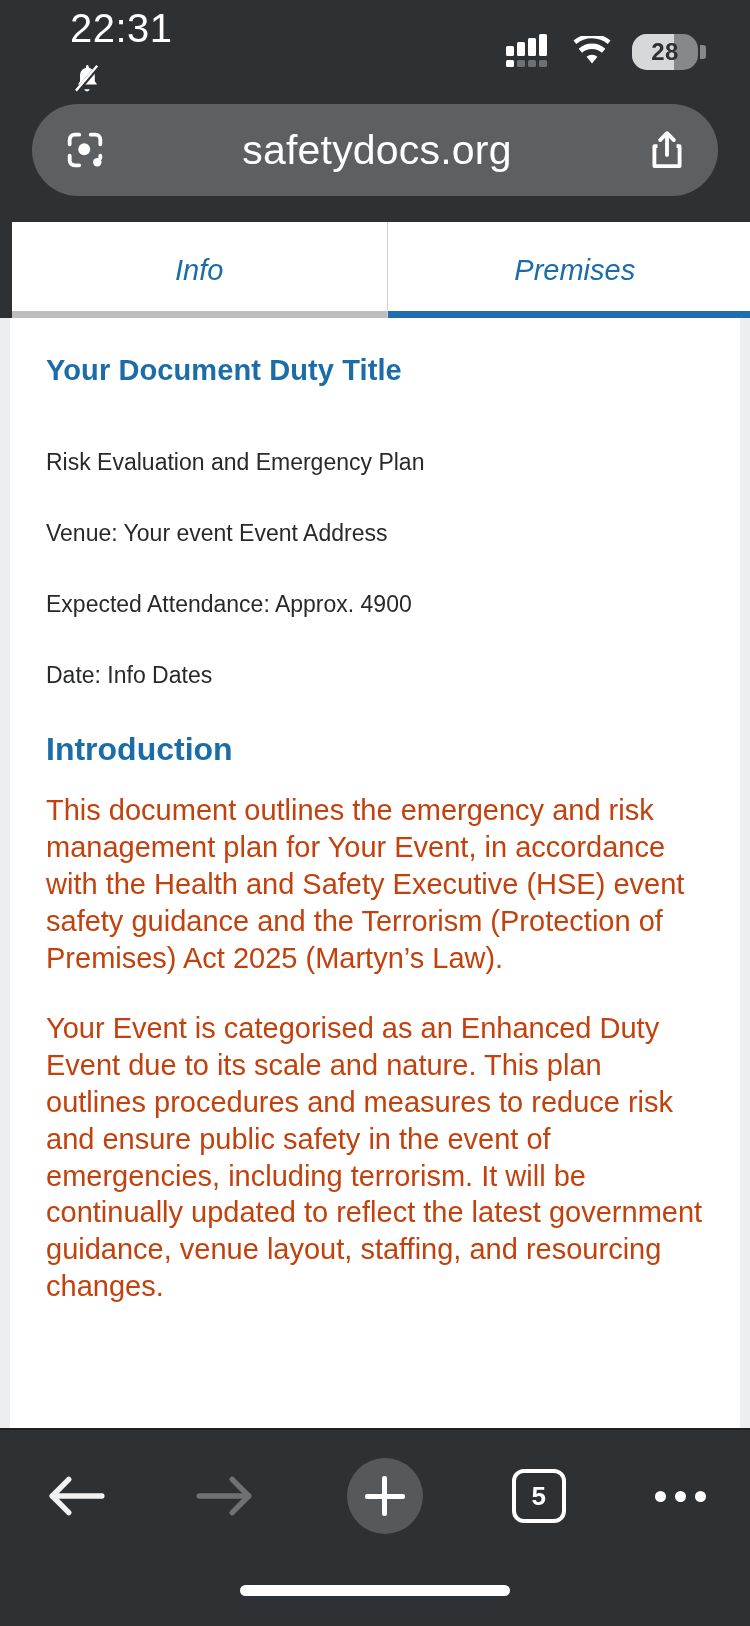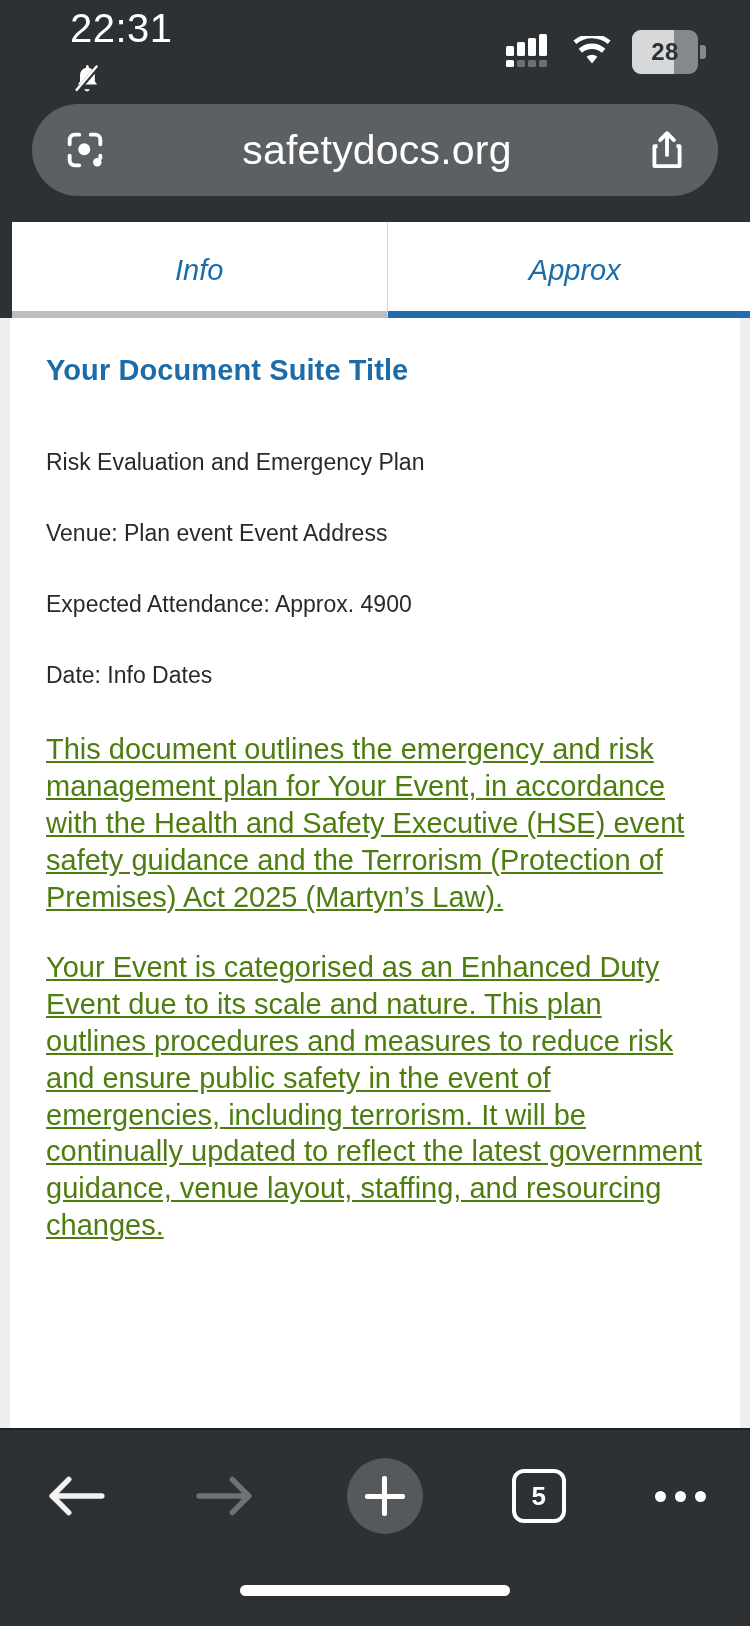--- a/index.html
+++ b/index.html
@@ -30,21 +30,21 @@
   .sig-bars i:nth-child(2){ height:14px; }
   .sig-bars i:nth-child(3){ height:18px; }
   .sig-bars i:nth-child(4){ height:22px; }
   .sig-dots { display:flex; gap:3px; margin-top:4px; }
   .sig-dots i { width:8px; height:7px; border-radius:1.5px; background:#6d7174; display:block; }
   .sig-dots i.on { background:#ffffff; }
 
   .wifi { width:42px; height:32px; }
   .battery { display:flex; align-items:center; }
   .batt-body {
-    width:66px; height:44px; border-radius:9px; background:#86898c;
+    width:66px; height:36px; border-radius:15px; background:#86898c;
     position:relative; overflow:hidden; display:flex; align-items:center;
     justify-content:center;
   }
   .batt-fill { position:absolute; left:0; top:0; bottom:0; width:64%; background:#d6d8d9; }
   .batt-num { position:relative; font-size:24px; font-weight:600; color:#2d3134; letter-spacing:0.5px; }
   .batt-cap { width:6px; height:14px; background:#86898c; border-radius:0 3px 3px 0; margin-left:2px; }
 
   
   .urlbar-wrap { padding:0 32px; }
   .urlbar {
@@ -93,23 +93,22 @@
   }
   .meta {
     color:#27292b; font-size:23px; line-height:1.35;
     margin-bottom:40px;
   }
   .h2 {
     color:#1b6ca8; font-size:32px; font-weight:700;
     margin-top:20px; margin-bottom:24px;
   }
   .para {
-    color:#4d7c0f; font-size:29px; line-height:1.27;
+    color:#c2410c; font-size:29px; line-height:1.27;
     margin-bottom:34px;
-    text-decoration:underline;
   }
 
   
   .toolbar {
     position:absolute; left:0; bottom:0; width:750px; height:198px;
     background:#2d3134;
     border-top:2px solid #1d2022;
   }
   .tb-row {
     height:132px; display:flex; align-items:center;
@@ -208,35 +207,36 @@
       </span>
     </div>
   </div>
 
   <div class="tabstrip">
     <div class="tab left inactive">
       <span>Info</span>
       <span class="ul"></span>
     </div>
     <div class="tab active">
-      <span>Approx</span>
+      <span>Premises</span>
       <span class="ul"></span>
     </div>
   </div>
 
   <div class="viewport">
     <div class="page">
       <div class="page-inner">
-        <div class="suite-title">Your Document Suite Title</div>
+        <div class="suite-title">Your Document Duty Title</div>
 
         <p class="meta">Risk Evaluation and Emergency Plan</p>
-        <p class="meta">Venue: Plan event Event Address</p>
+        <p class="meta">Venue: Your event Event Address</p>
         <p class="meta">Expected Attendance: Approx. 4900</p>
         <p class="meta">Date: Info Dates</p>
 
+        <h2 class="h2">Introduction</h2>
         <p class="para">This document outlines the emergency and risk management plan for Your Event, in accordance with the Health and Safety Executive (HSE) event safety guidance and the Terrorism (Protection of Premises) Act 2025 (Martyn’s Law).</p>
         <p class="para">Your Event is categorised as an Enhanced Duty Event due to its scale and nature. This plan outlines procedures and measures to reduce risk and ensure public safety in the event of emergencies, including terrorism. It will be continually updated to reflect the latest government guidance, venue layout, staffing, and resourcing changes.</p>
 
       </div>
     </div>
   </div>
 
   <div class="toolbar">
     <div class="tb-row">
       <span class="tb-btn">

